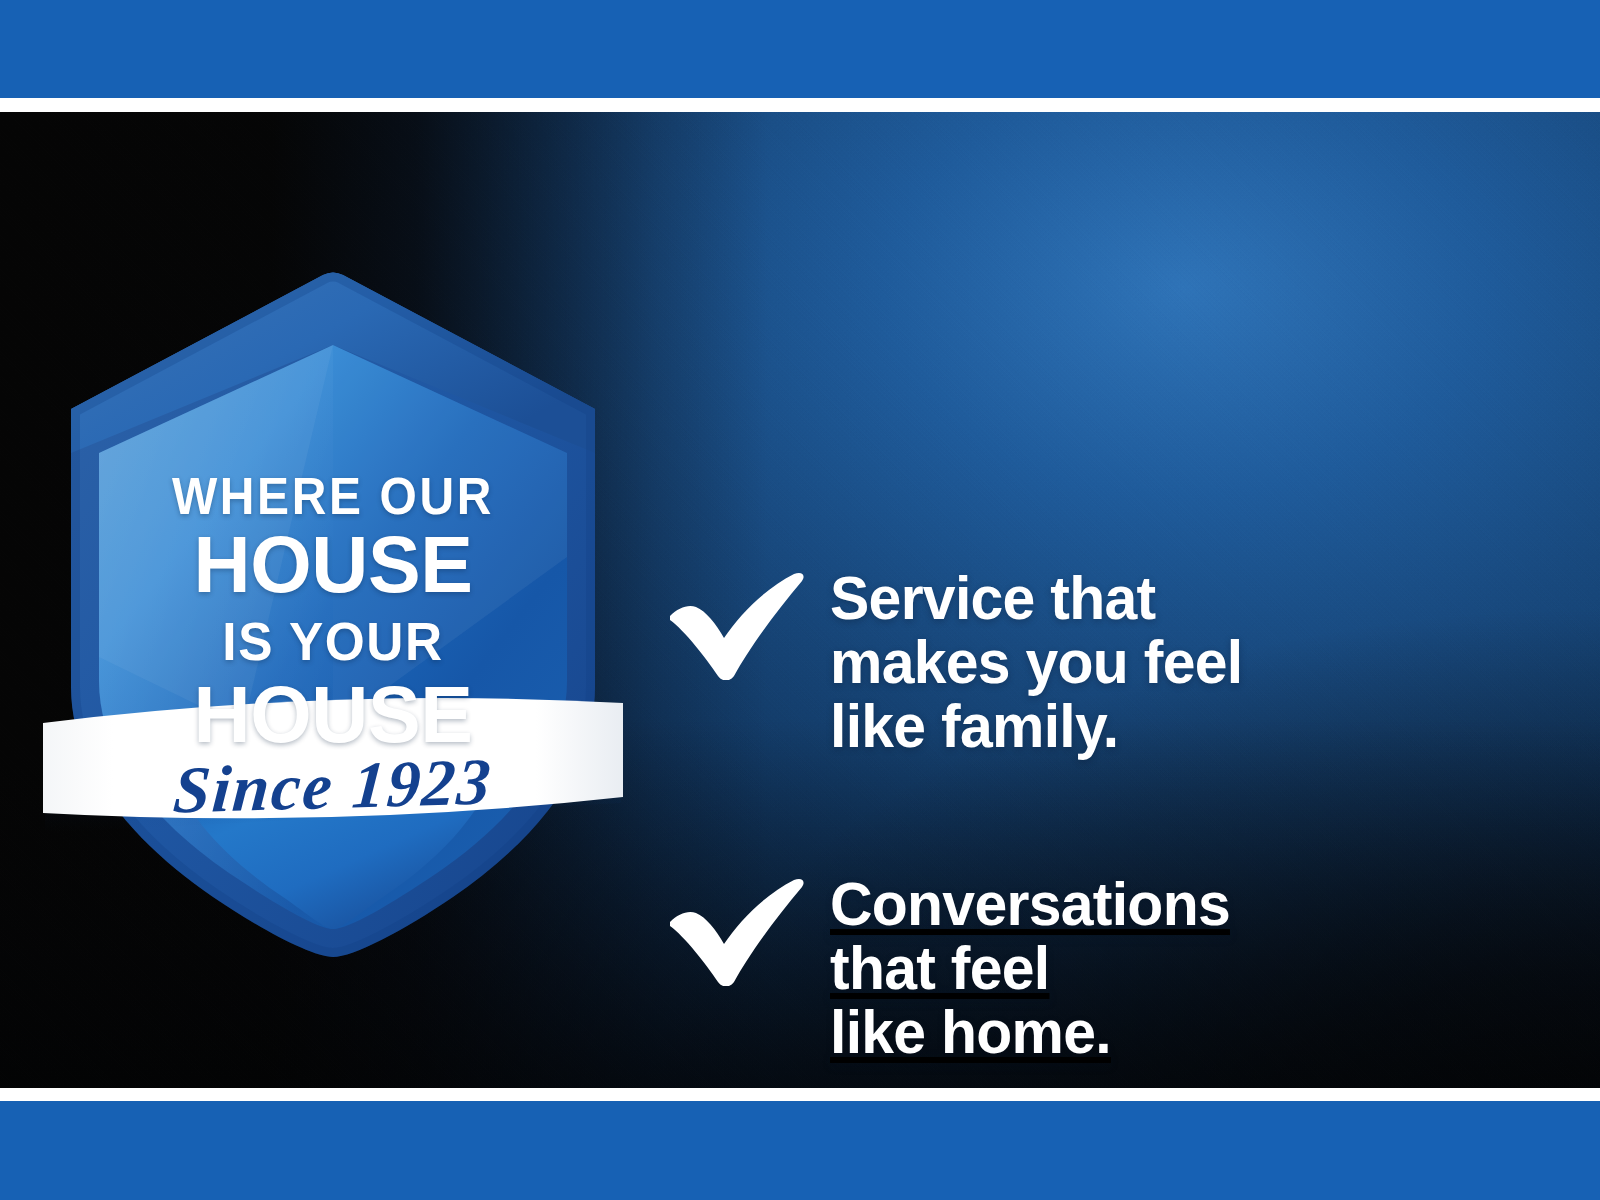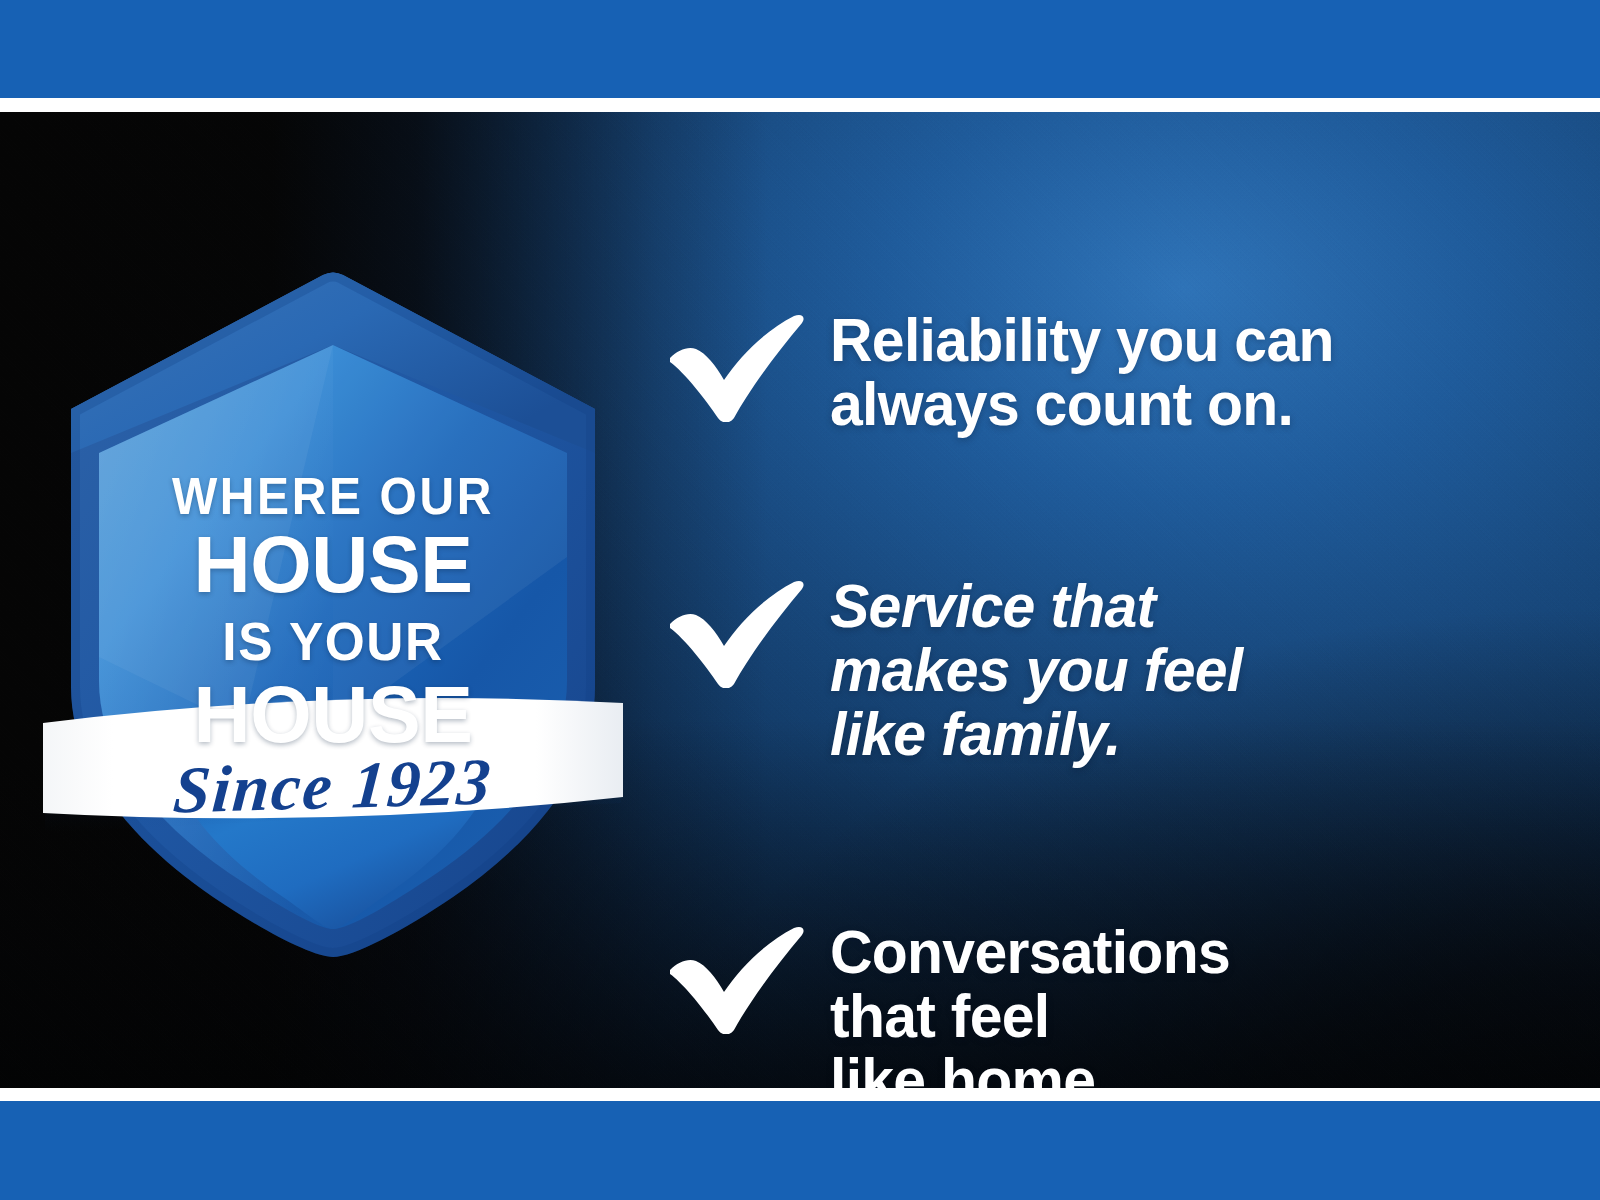--- a/index.html
+++ b/index.html
@@ -114,22 +114,22 @@
   }
 
   
   #benefits{
     position:absolute;
     left:660px;top:112px;
     width:880px;height:976px;
   }
   .benefit{position:absolute;left:0;width:880px;display:flex;align-items:flex-start;}
   #benefit-0{top:84px;}
-  #benefit-1{top:350px;font-style:italic;}
-  #benefit-2{top:696px;}
+  #benefit-1{top:342px;}
+  #benefit-2{top:648px;text-decoration:underline;}
 
   .check-slot{width:170px;flex:0 0 170px;padding-top:6px;}
   .check-svg{display:block;width:142px;height:108px;margin-left:6px;}
 
   .benefit-text{
     color:#ffffff;
     font-family:"Liberation Sans", sans-serif;
     font-weight:700;
     font-size:62px;
     line-height:1.03;
@@ -241,32 +241,20 @@
 
       <div class="shield-line" id="sl-where">WHERE OUR</div>
       <div class="shield-line" id="sl-house1">HOUSE</div>
       <div class="shield-line" id="sl-isyour">IS YOUR</div>
       <div class="shield-line" id="sl-house2">HOUSE</div>
       <div id="shield-banner-text">Since 1923</div>
     </div>
 
     <div id="benefits">
 
-      <div class="benefit" id="benefit-0">
-        <div class="check-slot">
-          <svg class="check-svg" viewBox="0 0 142 108" xmlns="http://www.w3.org/2000/svg">
-            <path d="M4 44 C12 36 22 32 30 35 C40 39 50 52 58 66
-                     C74 42 100 16 128 2 C136 -1 140 3 136 9
-                     C108 42 82 78 68 104 C64 110 56 110 52 104
-                     C40 86 18 58 4 48 Z" fill="#ffffff"></path>
-          </svg>
-        </div>
-        <div class="benefit-text">Reliability you can
-always count on.</div>
-      </div>
 
       <div class="benefit" id="benefit-1">
         <div class="check-slot">
           <svg class="check-svg" viewBox="0 0 142 108" xmlns="http://www.w3.org/2000/svg">
             <path d="M4 44 C12 36 22 32 30 35 C40 39 50 52 58 66
                      C74 42 100 16 128 2 C136 -1 140 3 136 9
                      C108 42 82 78 68 104 C64 110 56 110 52 104
                      C40 86 18 58 4 48 Z" fill="#ffffff"></path>
           </svg>
         </div>

